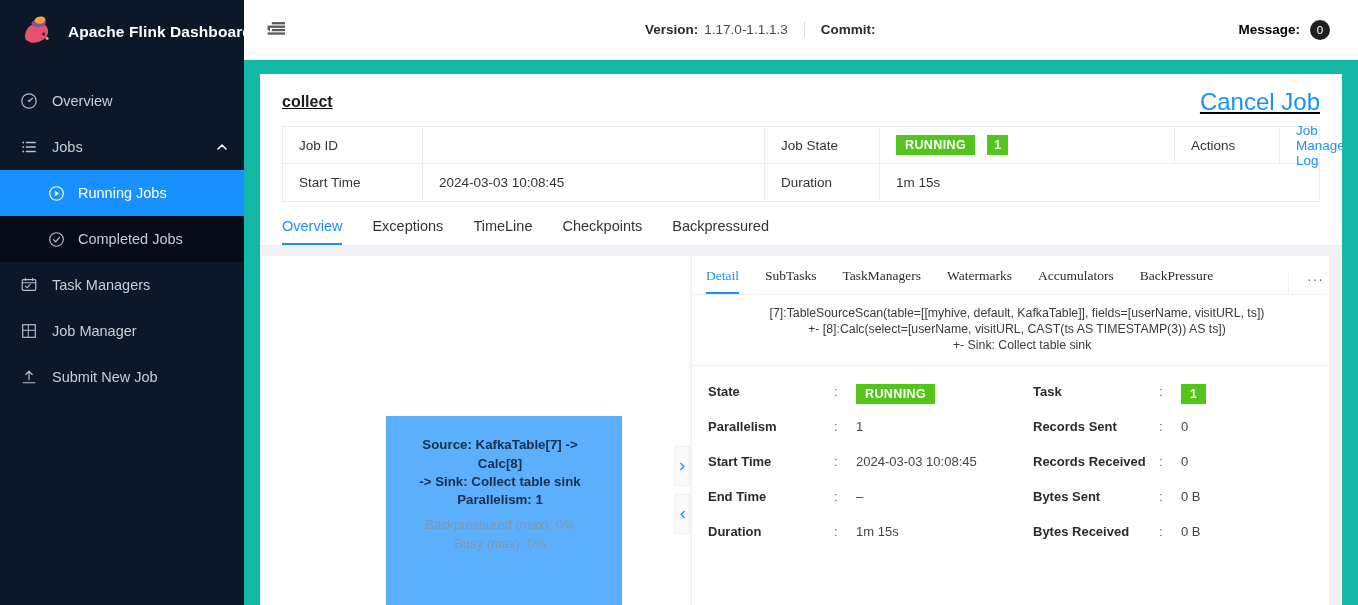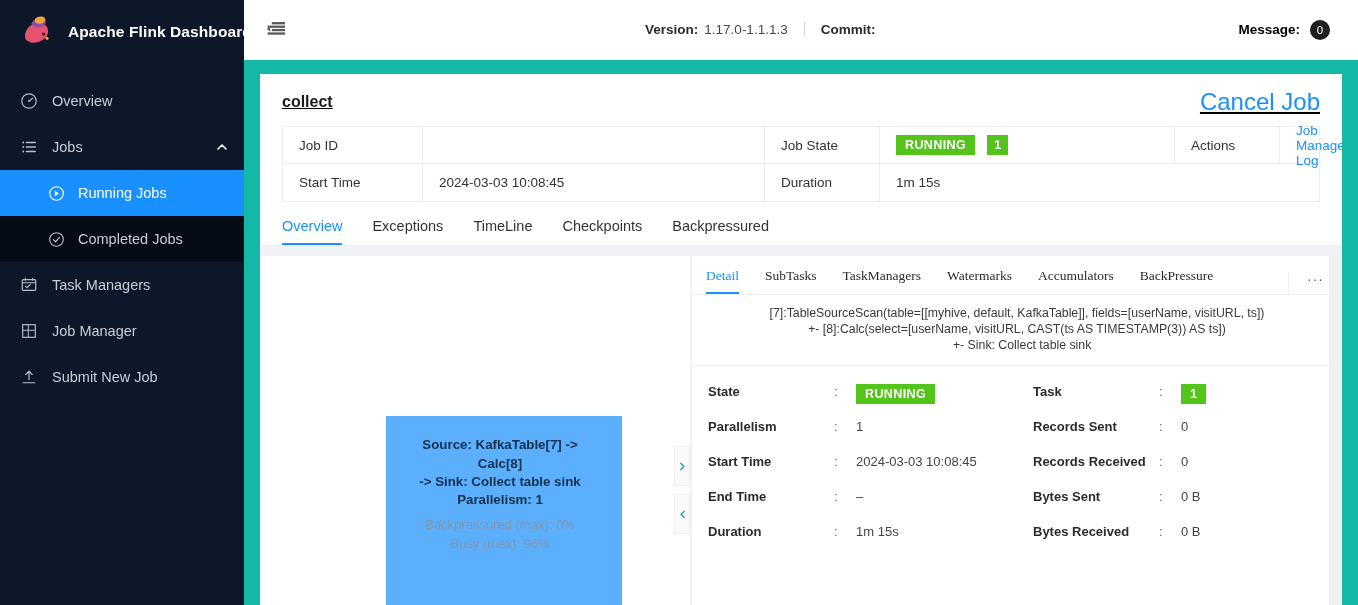--- a/index.html
+++ b/index.html
@@ -308,21 +308,21 @@
         </div>
 
         <div class="split">
 
           <div class="graph-pane">
             <div class="node">
               <div class="node-title">Source: KafkaTable[7] -&gt; Calc[8]</div>
               <div class="node-title">-&gt; Sink: Collect table sink</div>
               <div class="node-par">Parallelism: 1</div>
               <div class="node-metric">Backpressured (max): 0%</div>
-              <div class="node-metric" style="margin-top:0">Busy (max): 96%</div>
+              <div class="node-metric" style="margin-top:0">Busy (max): 0%</div>
             </div>
             <div class="pane-toggles">
               <div class="pane-btn">
                 <svg viewBox="0 0 10 10">
                   <path d="M3 1.5L6.6 5 3 8.5" fill="none" stroke="#1890ff" stroke-width="1.5" stroke-linecap="round" stroke-linejoin="round"></path>
                 </svg>
               </div>
               <div class="pane-btn">
                 <svg viewBox="0 0 10 10">
                   <path d="M7 1.5L3.4 5 7 8.5" fill="none" stroke="#1890ff" stroke-width="1.5" stroke-linecap="round" stroke-linejoin="round"></path>

